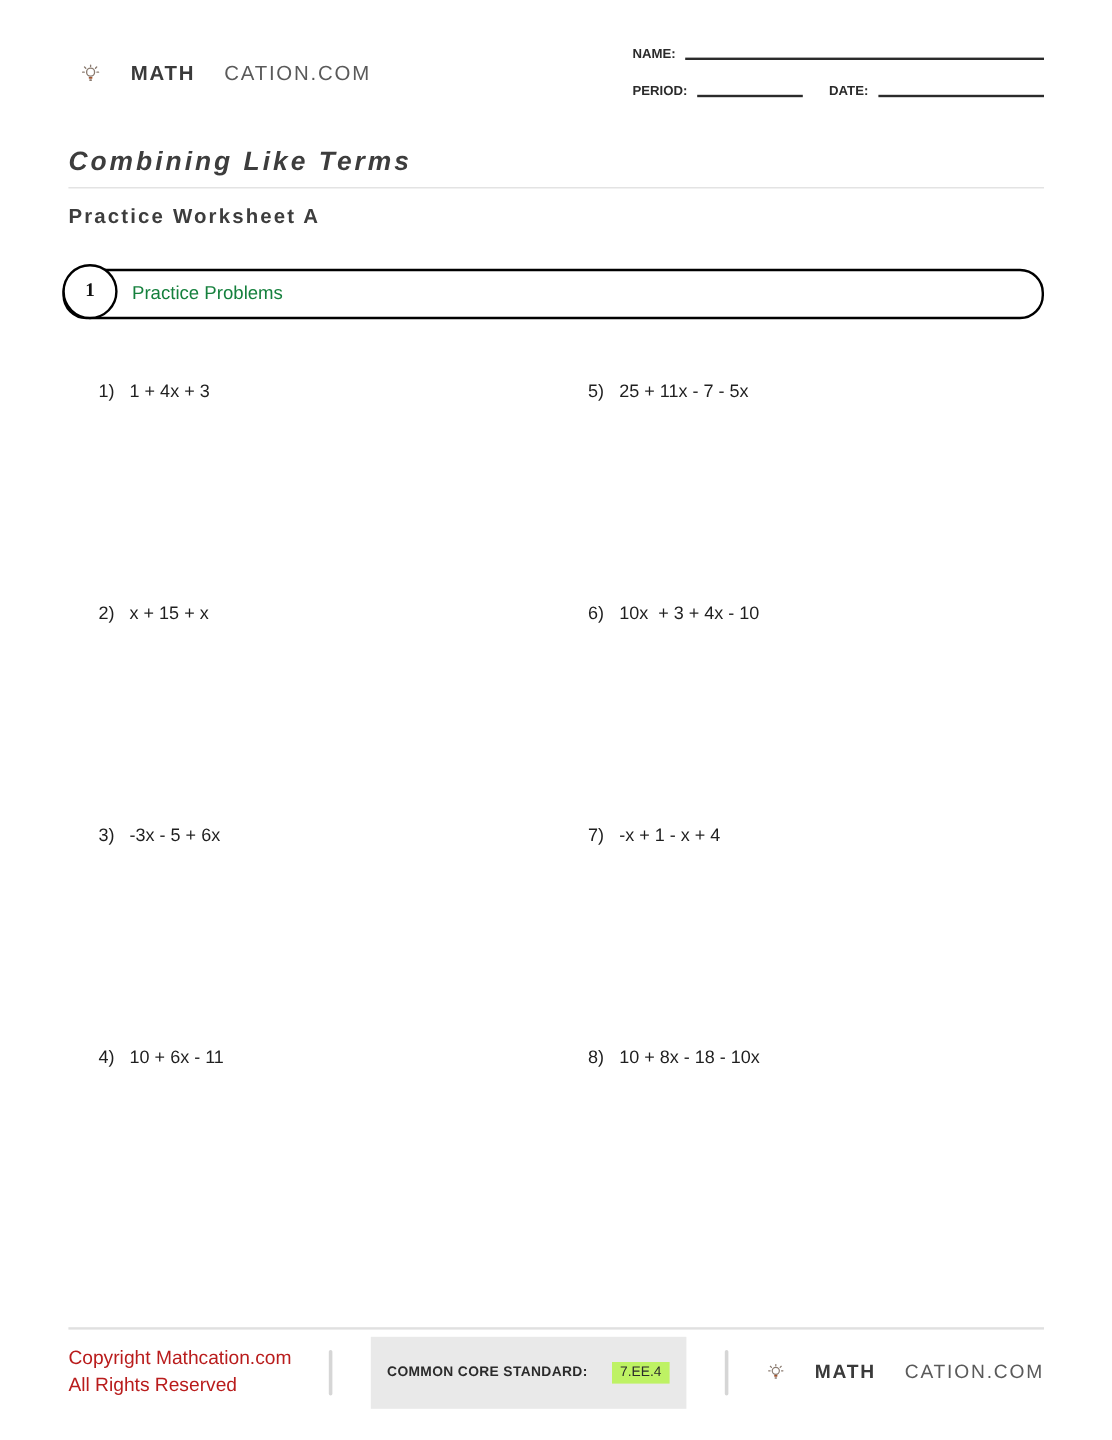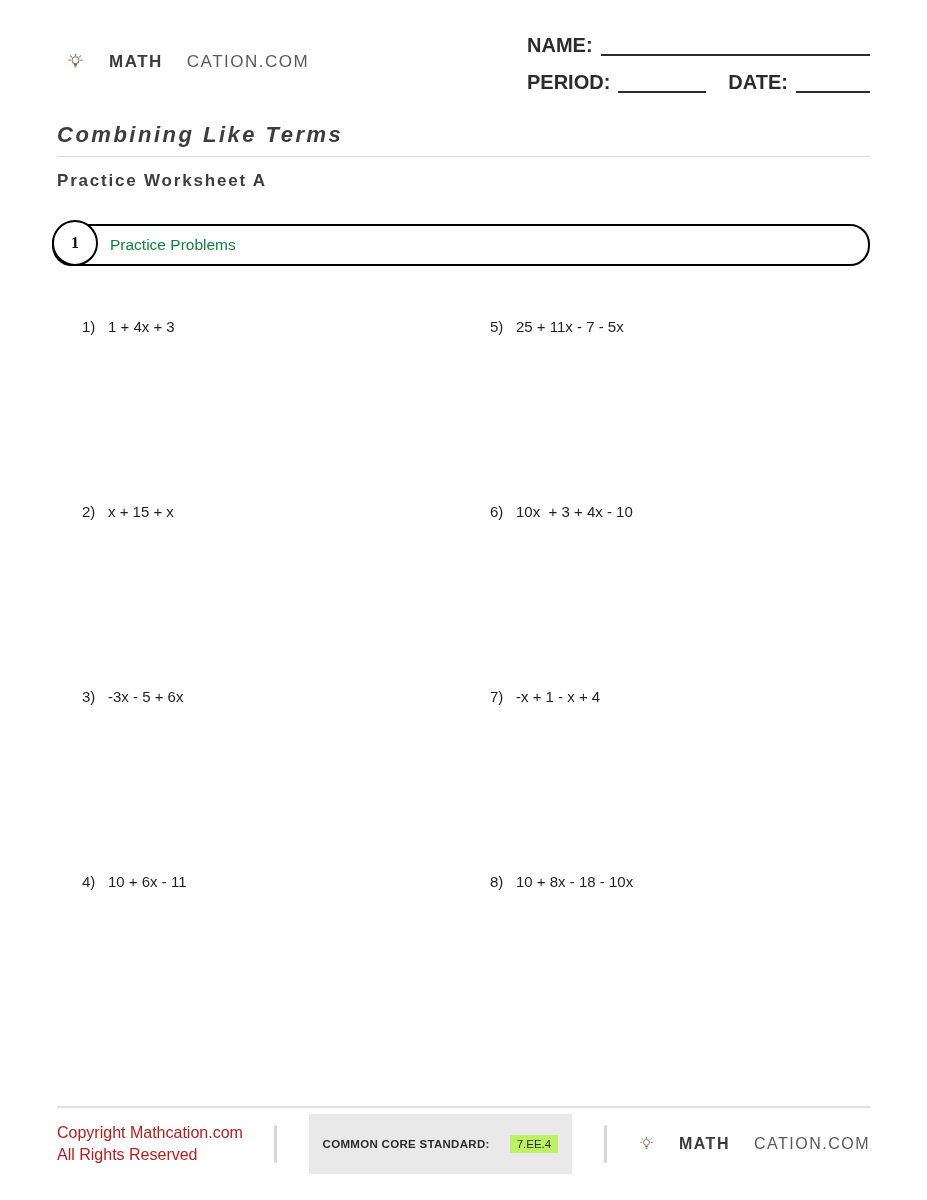--- a/index.html
+++ b/index.html
@@ -13,21 +13,21 @@
   }
 
   
   .logo{display:flex;align-items:center;gap:24px;white-space:nowrap;}
   .logo-bold{font-weight:700;letter-spacing:1.5px;color:#3a3a3a;font-size:17px;}
   .logo-light{font-weight:400;letter-spacing:1.5px;color:#5a5a5a;font-size:17px;text-align:right;}
   .header-logo{position:absolute;left:66px;top:52px;}
 
   .fields{position:absolute;left:527px;top:34px;width:343px;}
   .field-row{display:flex;align-items:flex-end;margin-bottom:14px;}
-  .field-label{font-weight:700;font-size:20px;color:#2b2b2b;white-space:nowrap;}
+  .field-label{font-weight:700;font-size:11px;color:#2b2b2b;white-space:nowrap;}
   .field-line{display:inline-block;border-bottom:2px solid #2b2b2b;height:14px;margin-left:8px;margin-bottom:1px;}
   .line-grow{flex:1 1 auto;}
   .line-period{width:88px;}
   .date-label{margin-left:22px;}
 
   
   .title{
     position:absolute;left:57px;top:122px;margin:0;
     font-size:22px;font-weight:700;letter-spacing:2.5px;color:#3d3d3d;font-style:italic;
   }

